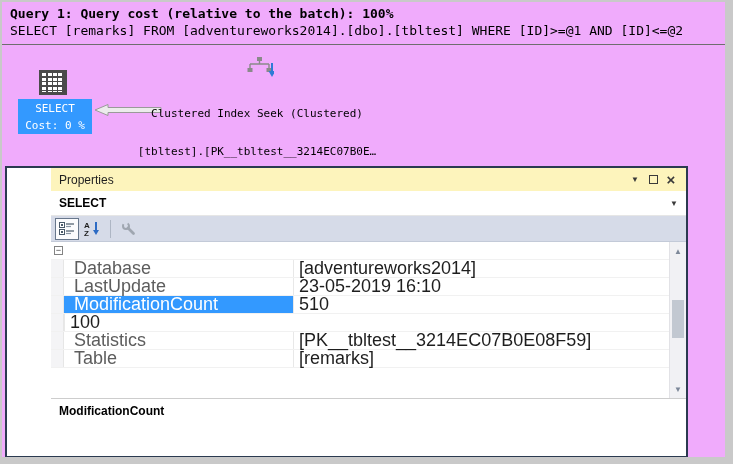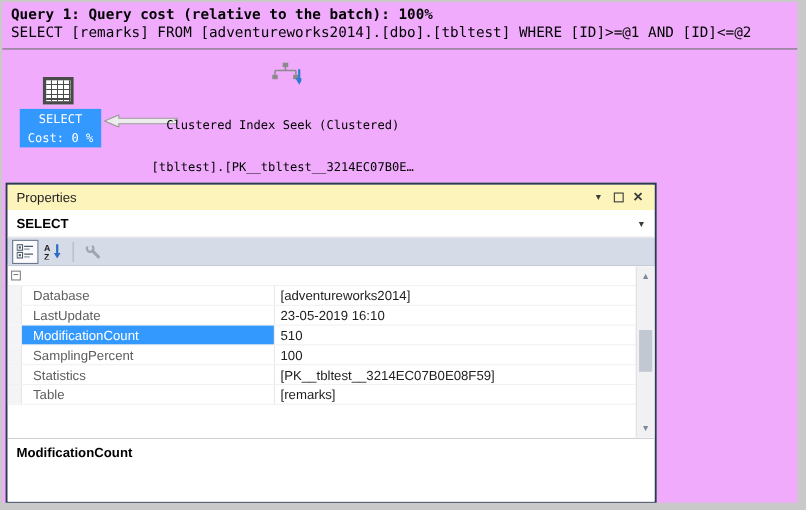--- a/index.html
+++ b/index.html
@@ -22,40 +22,40 @@
       repeating-linear-gradient(to bottom, rgba(0,0,0,0) 0 3px, #4a4a4a 3px 4.5px),
       repeating-linear-gradient(to right, rgba(0,0,0,0) 0 4px, #4a4a4a 4px 5.5px);}
   .select-box{position:absolute;left:16px;top:97px;width:74px;height:35px;background:var(--sel);
     color:#fff;font-family:"DejaVu Sans Mono",monospace;font-size:11px;line-height:17px;text-align:center;padding-top:1px;}
   .edge-arrow{position:absolute;left:92px;top:102px;}
   .seek-icon{position:absolute;left:242px;top:53px;}
   .seek-text{position:absolute;left:110px;top:81px;width:290px;text-align:center;
     font-family:"DejaVu Sans Mono",monospace;font-size:11px;line-height:12.5px;color:#000;white-space:pre;}
 
   
-  .panel{position:absolute;left:3px;top:164px;width:592px;height:292px;background:#fff;border:2px solid var(--panel-border);}
+  .panel{position:absolute;left:3px;top:164px;width:683px;height:292px;background:#fff;border:2px solid var(--panel-border);padding-left:44px;}
   .titlebar{height:23px;background:var(--titlebar);display:flex;align-items:center;padding:0 6px 0 8px;}
   .titlebar .t{font-size:12px;color:#1e1e1e;flex:1;}
   .tb-btn{width:18px;height:16px;display:flex;align-items:center;justify-content:center;color:#3a3a3a;cursor:default;}
   .tb-caret{font-size:8px;}
   .tb-float{width:9px;height:9px;border:1.5px solid #3a3a3a;display:inline-block;}
   .tb-close{font-size:15px;font-weight:bold;line-height:10px;}
 
   .combo{height:25px;background:#fff;display:flex;align-items:center;padding:0 8px;border-bottom:1px solid #e6e6e6;}
   .combo .sel-obj{font-weight:bold;font-size:12px;color:#000;flex:1;}
   .combo .caret{font-size:8px;color:#3a3a3a;}
 
   .toolbar{height:26px;background:var(--toolbar);display:flex;align-items:center;padding:0 4px;border-bottom:1px solid #c3cad8;}
   .tool{width:24px;height:22px;display:flex;align-items:center;justify-content:center;margin-right:1px;}
   .tool.on{background:#fbfbfd;border:1px solid #68778c;}
   .tsep{width:1px;height:18px;background:#aeb6c4;margin:0 5px;}
 
   .pgrid{position:relative;height:156px;background:#fff;overflow:hidden;}
   .rows{margin-right:17px;}
-  .prow{height:18px;display:flex;align-items:center;border-bottom:1px solid #f1f1f1;font-size:12px;}
+  .prow{height:18px;display:flex;align-items:center;border-bottom:1px solid #f1f1f1;font-size:18px;}
   .prow .indent{width:13px;align-self:stretch;background:#f4f4f6;border-right:1px solid #e6e6e6;}
   .prow .plabel{width:229px;align-self:stretch;display:flex;align-items:center;padding-left:10px;color:#5d5d5d;}
   .prow .pvalue{flex:1;align-self:stretch;display:flex;align-items:center;border-left:1px solid #e8e8e8;padding-left:5px;color:#1e1e1e;}
   .prow.selected .plabel{background:var(--sel);color:#fff;}
   .catrow{height:18px;display:flex;align-items:center;font-size:12px;border-bottom:1px solid #f1f1f1;}
   .expander{width:9px;height:9px;border:1px solid #838383;margin:0 2px 0 3px;font-size:9px;line-height:6px;text-align:center;color:#333;background:#fff;}
   .catlabel{font-weight:bold;color:#000;padding-left:7px;}
 
   .vscroll{position:absolute;top:0;right:0;bottom:0;width:17px;background:#f1f1f4;border-left:1px solid #e2e2e6;}
   .varrow{position:absolute;left:0;width:16px;height:16px;display:flex;align-items:center;justify-content:center;font-size:8px;color:#7d8899;}
@@ -168,21 +168,20 @@
             <span class="plabel">LastUpdate</span>
             <span class="pvalue">23-05-2019 16:10</span>
           </div>
           <div class="prow selected">
             <span class="indent"></span>
             <span class="plabel">ModificationCount</span>
             <span class="pvalue">510</span>
           </div>
           <div class="prow">
             <span class="indent"></span>
-            <span class="plabel">SamplingPercent</span>
             <span class="pvalue">100</span>
           </div>
           <div class="prow">
             <span class="indent"></span>
             <span class="plabel">Statistics</span>
             <span class="pvalue">[PK__tbltest__3214EC07B0E08F59]</span>
           </div>
           <div class="prow">
             <span class="indent"></span>
             <span class="plabel">Table</span>

